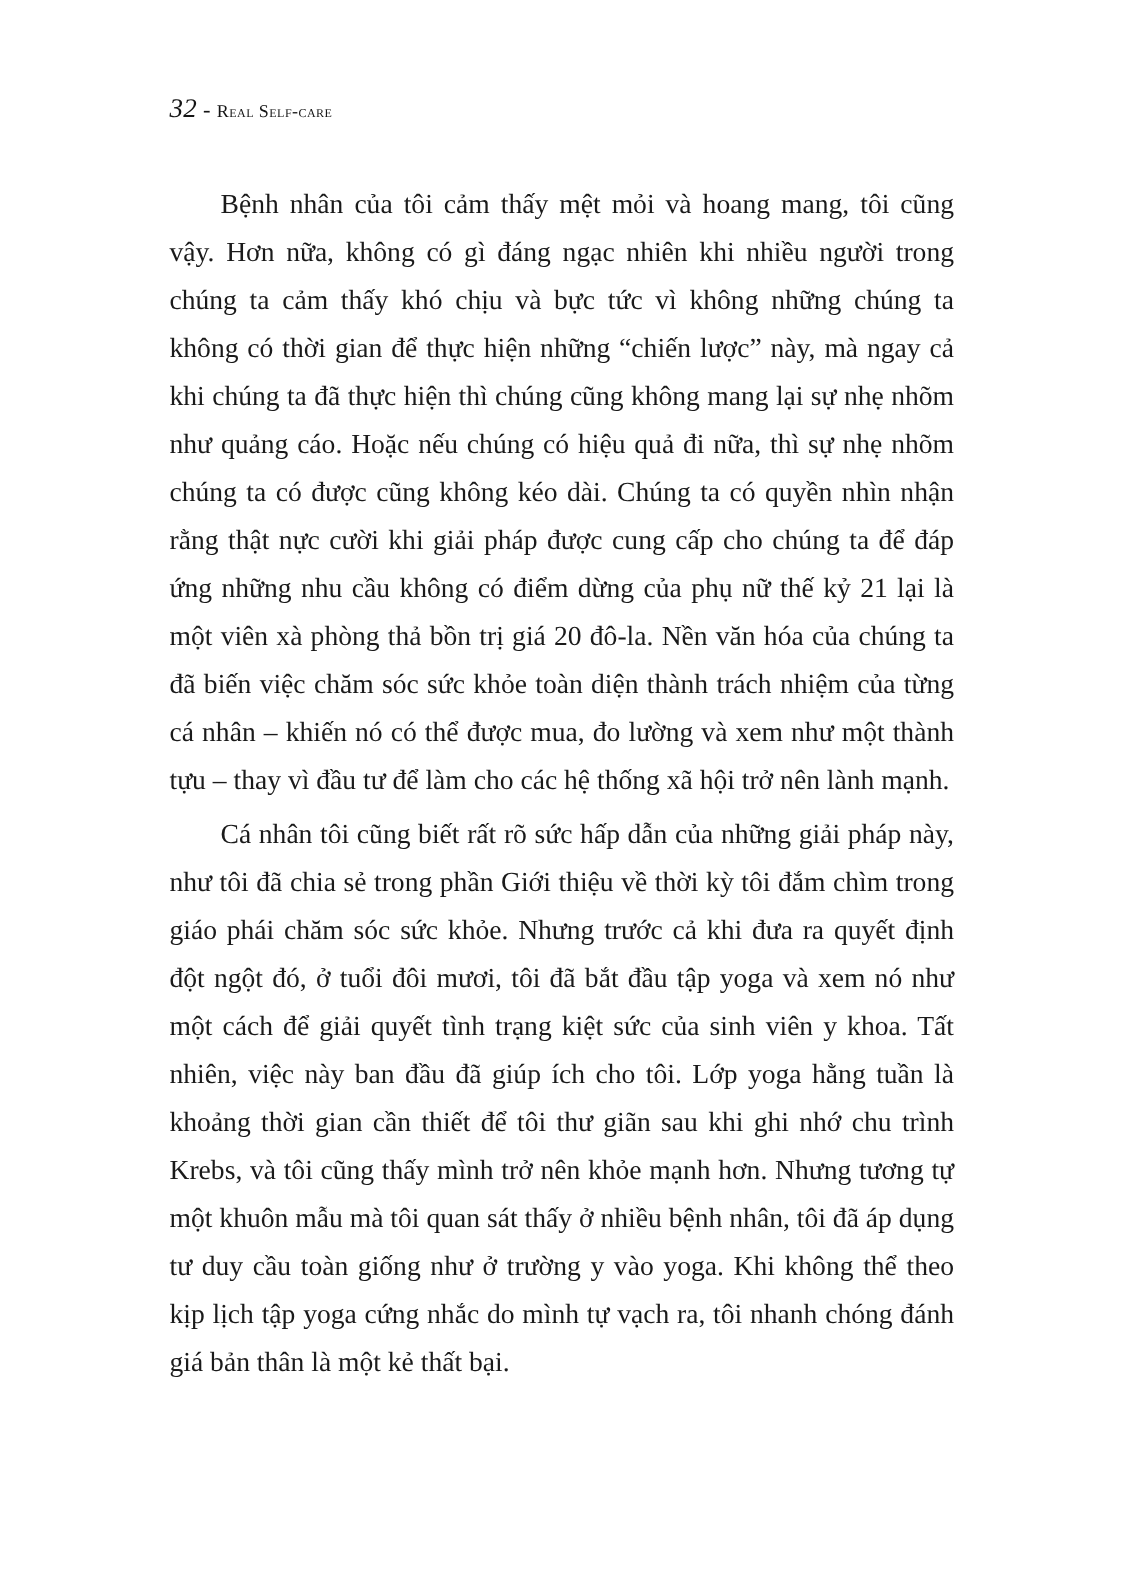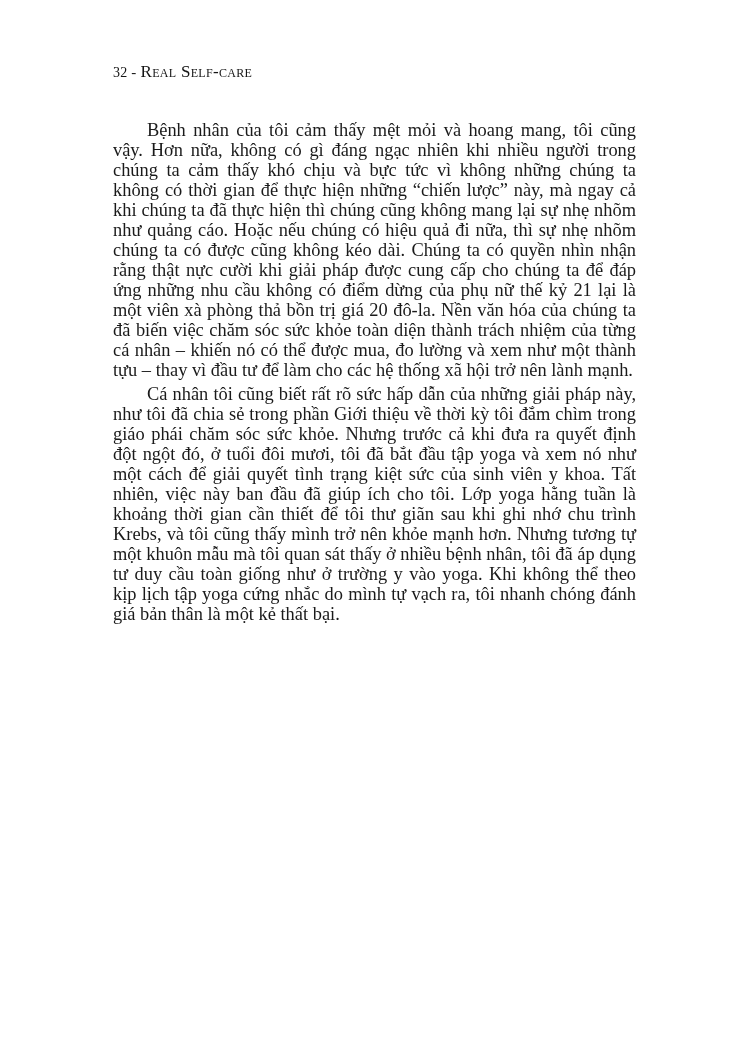--- a/index.html
+++ b/index.html
@@ -23,40 +23,41 @@
   .running-head {
     position: absolute;
     top: 62px;
     left: 113px;
     font-size: 15.5px;
     letter-spacing: 0.2px;
     white-space: nowrap;
     color: #141414;
   }
   .running-head .folio {
-    font-size: 14px;
+    font-size: 18px;
+    font-style: italic;
   }
   .running-head .sep {
     font-size: 15px;
   }
   .running-head .title-sc {
     font-variant: small-caps;
-    font-size: 17px;
+    font-size: 12px;
     letter-spacing: 0.3px;
   }
   .body-block {
     position: absolute;
     top: 120px;
     left: 113px;
     width: 523px;
   }
   p.para {
     margin: 0;
     font-size: 18.4px;
-    line-height: 20px;
+    line-height: 32px;
     text-align: justify;
     text-justify: inter-word;
     text-indent: 34px;
     hyphens: none;
     color: #1a1a1a;
   }
   p.para + p.para {
     margin-top: 4px;
   }
 </style>

